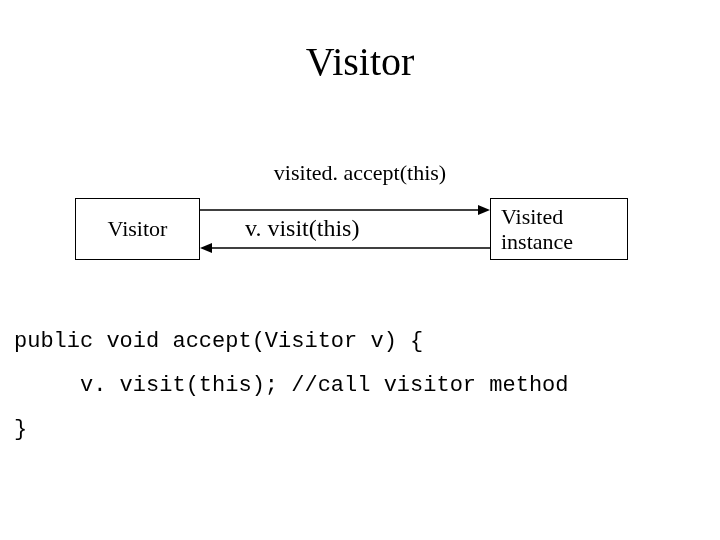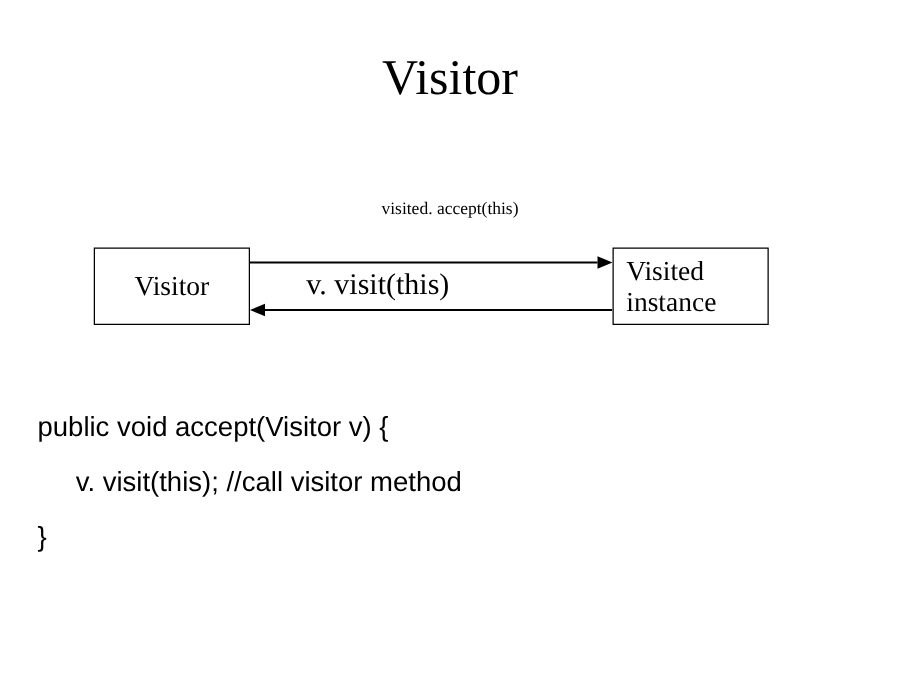--- a/index.html
+++ b/index.html
@@ -24,21 +24,21 @@
     top: 160px;
     left: 0;
     width: 720px;
   }
   .top-label {
     position: absolute;
     top: 0;
     left: 0;
     width: 720px;
     text-align: center;
-    font-size: 14px;
+    font-size: 22px;
   }
   .mid-label {
     position: absolute;
     top: 55px;
     left: 245px;
     font-size: 24px;
   }
   .box {
     position: absolute;
     border: 1.5px solid #000;
@@ -51,36 +51,36 @@
   .box-left {
     top: 38px;
     left: 75px;
     width: 125px;
     height: 62px;
     justify-content: center;
   }
   .box-right {
     top: 38px;
     left: 490px;
-    width: 125px;
+    width: 138px;
     height: 62px;
     line-height: 1.15;
   }
   .arrow-svg {
     position: absolute;
     top: 38px;
     left: 200px;
     width: 290px;
     height: 62px;
   }
   .code {
     position: absolute;
     top: 320px;
-    left: 30px;
-    font-family: Liberation Sans, sans-serif;
+    left: 14px;
+    font-family: Liberation Mono, monospace;
     font-size: 22px;
     line-height: 2.0;
     white-space: pre;
   }
 </style>
 </head>
 <body>
 
 <div class="title">Visitor</div>
 

